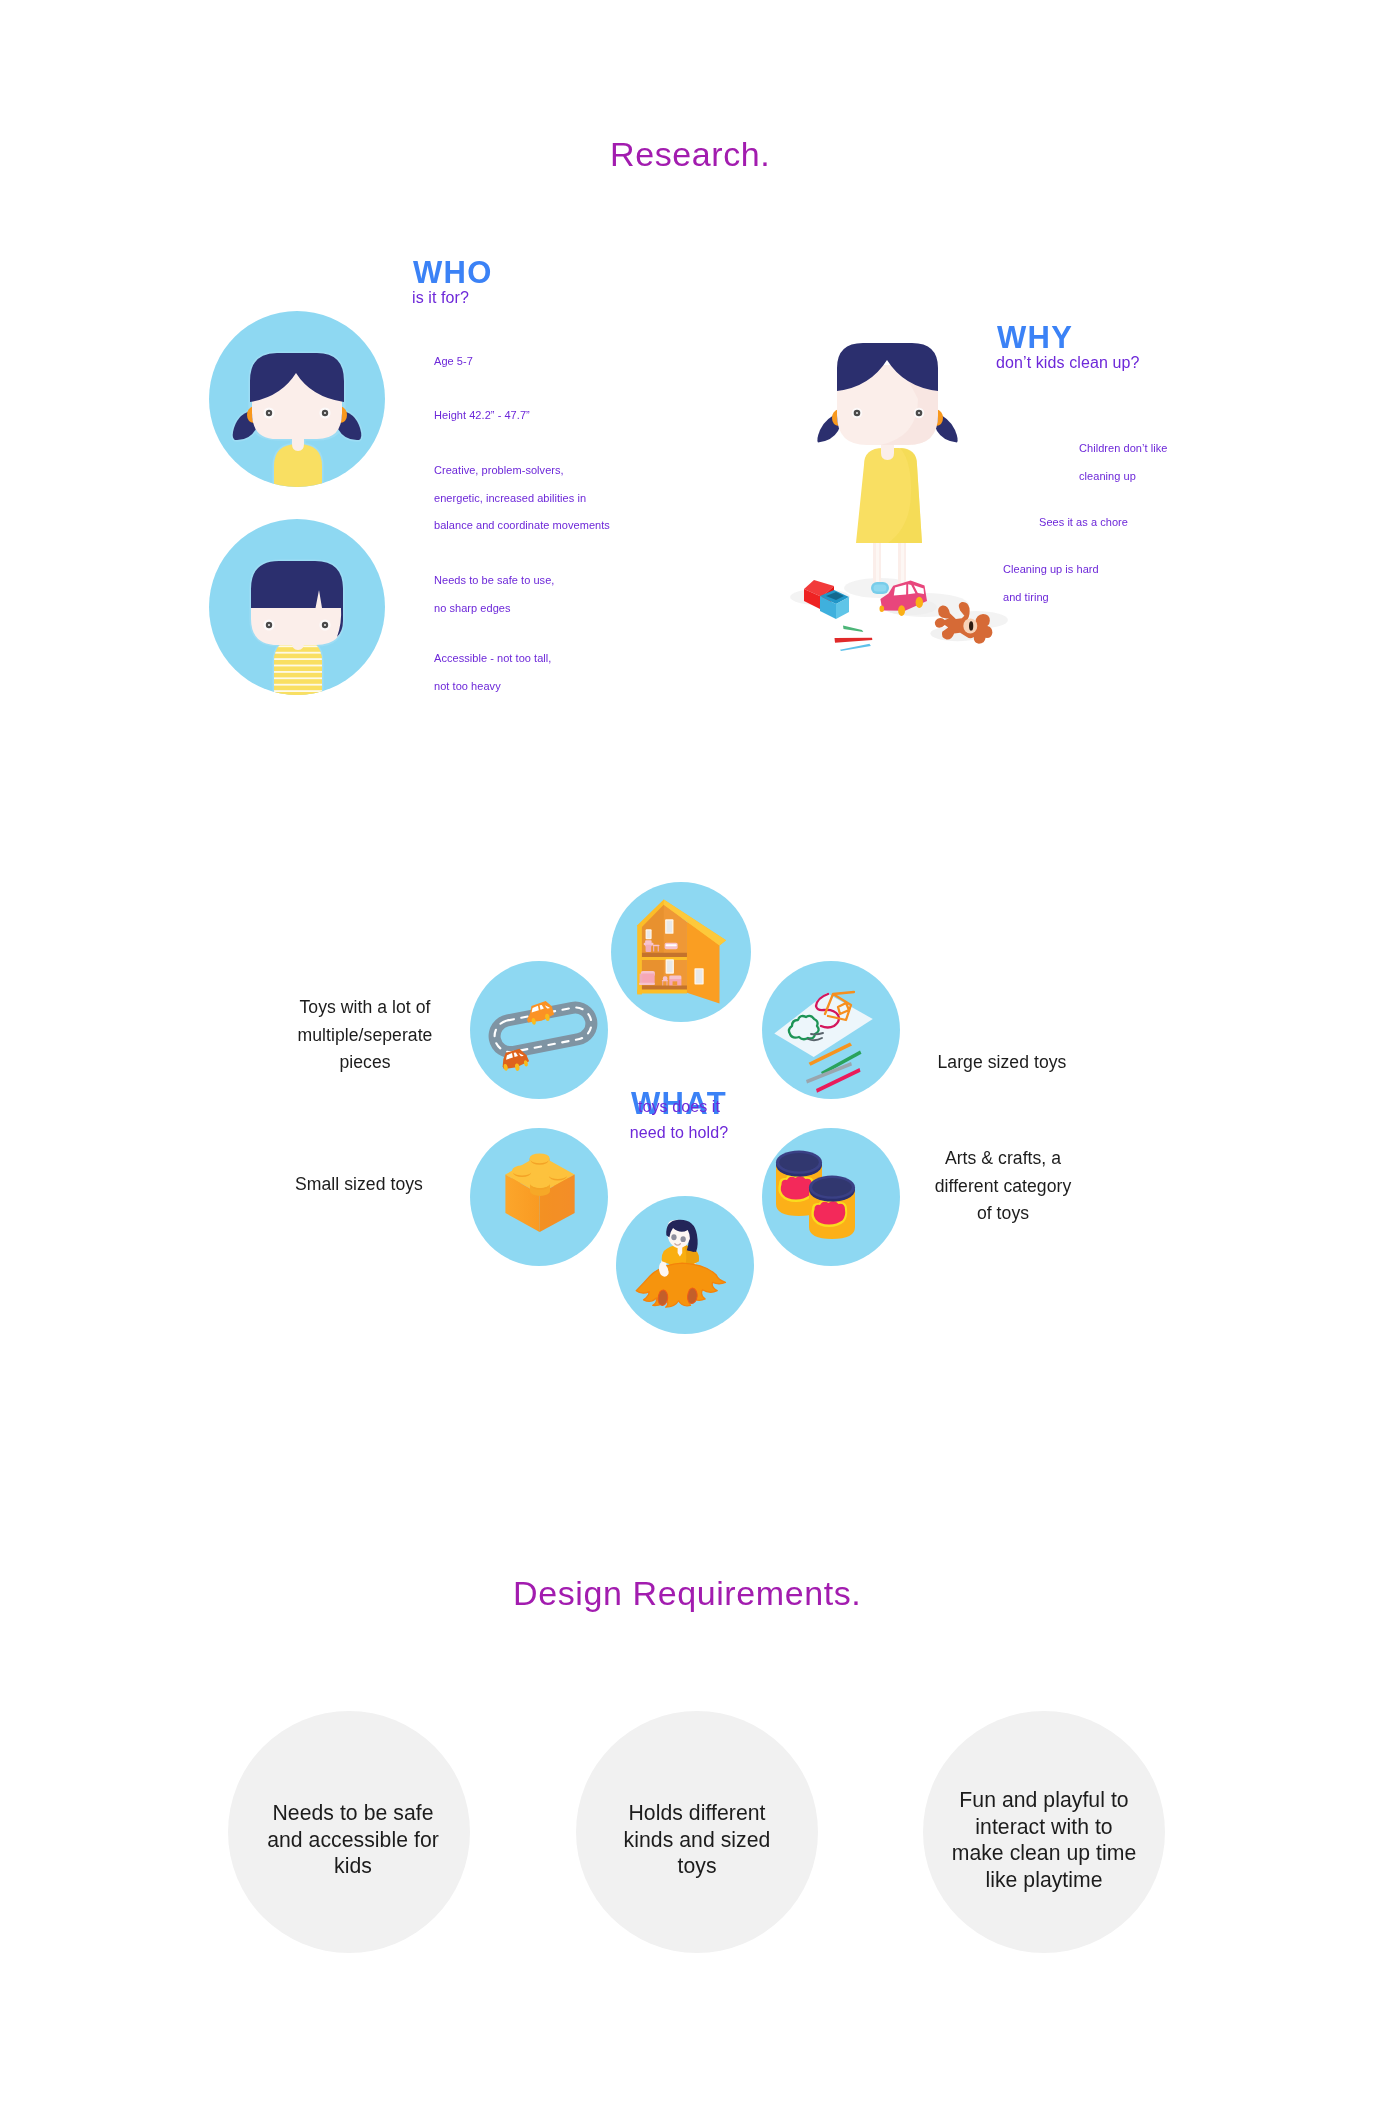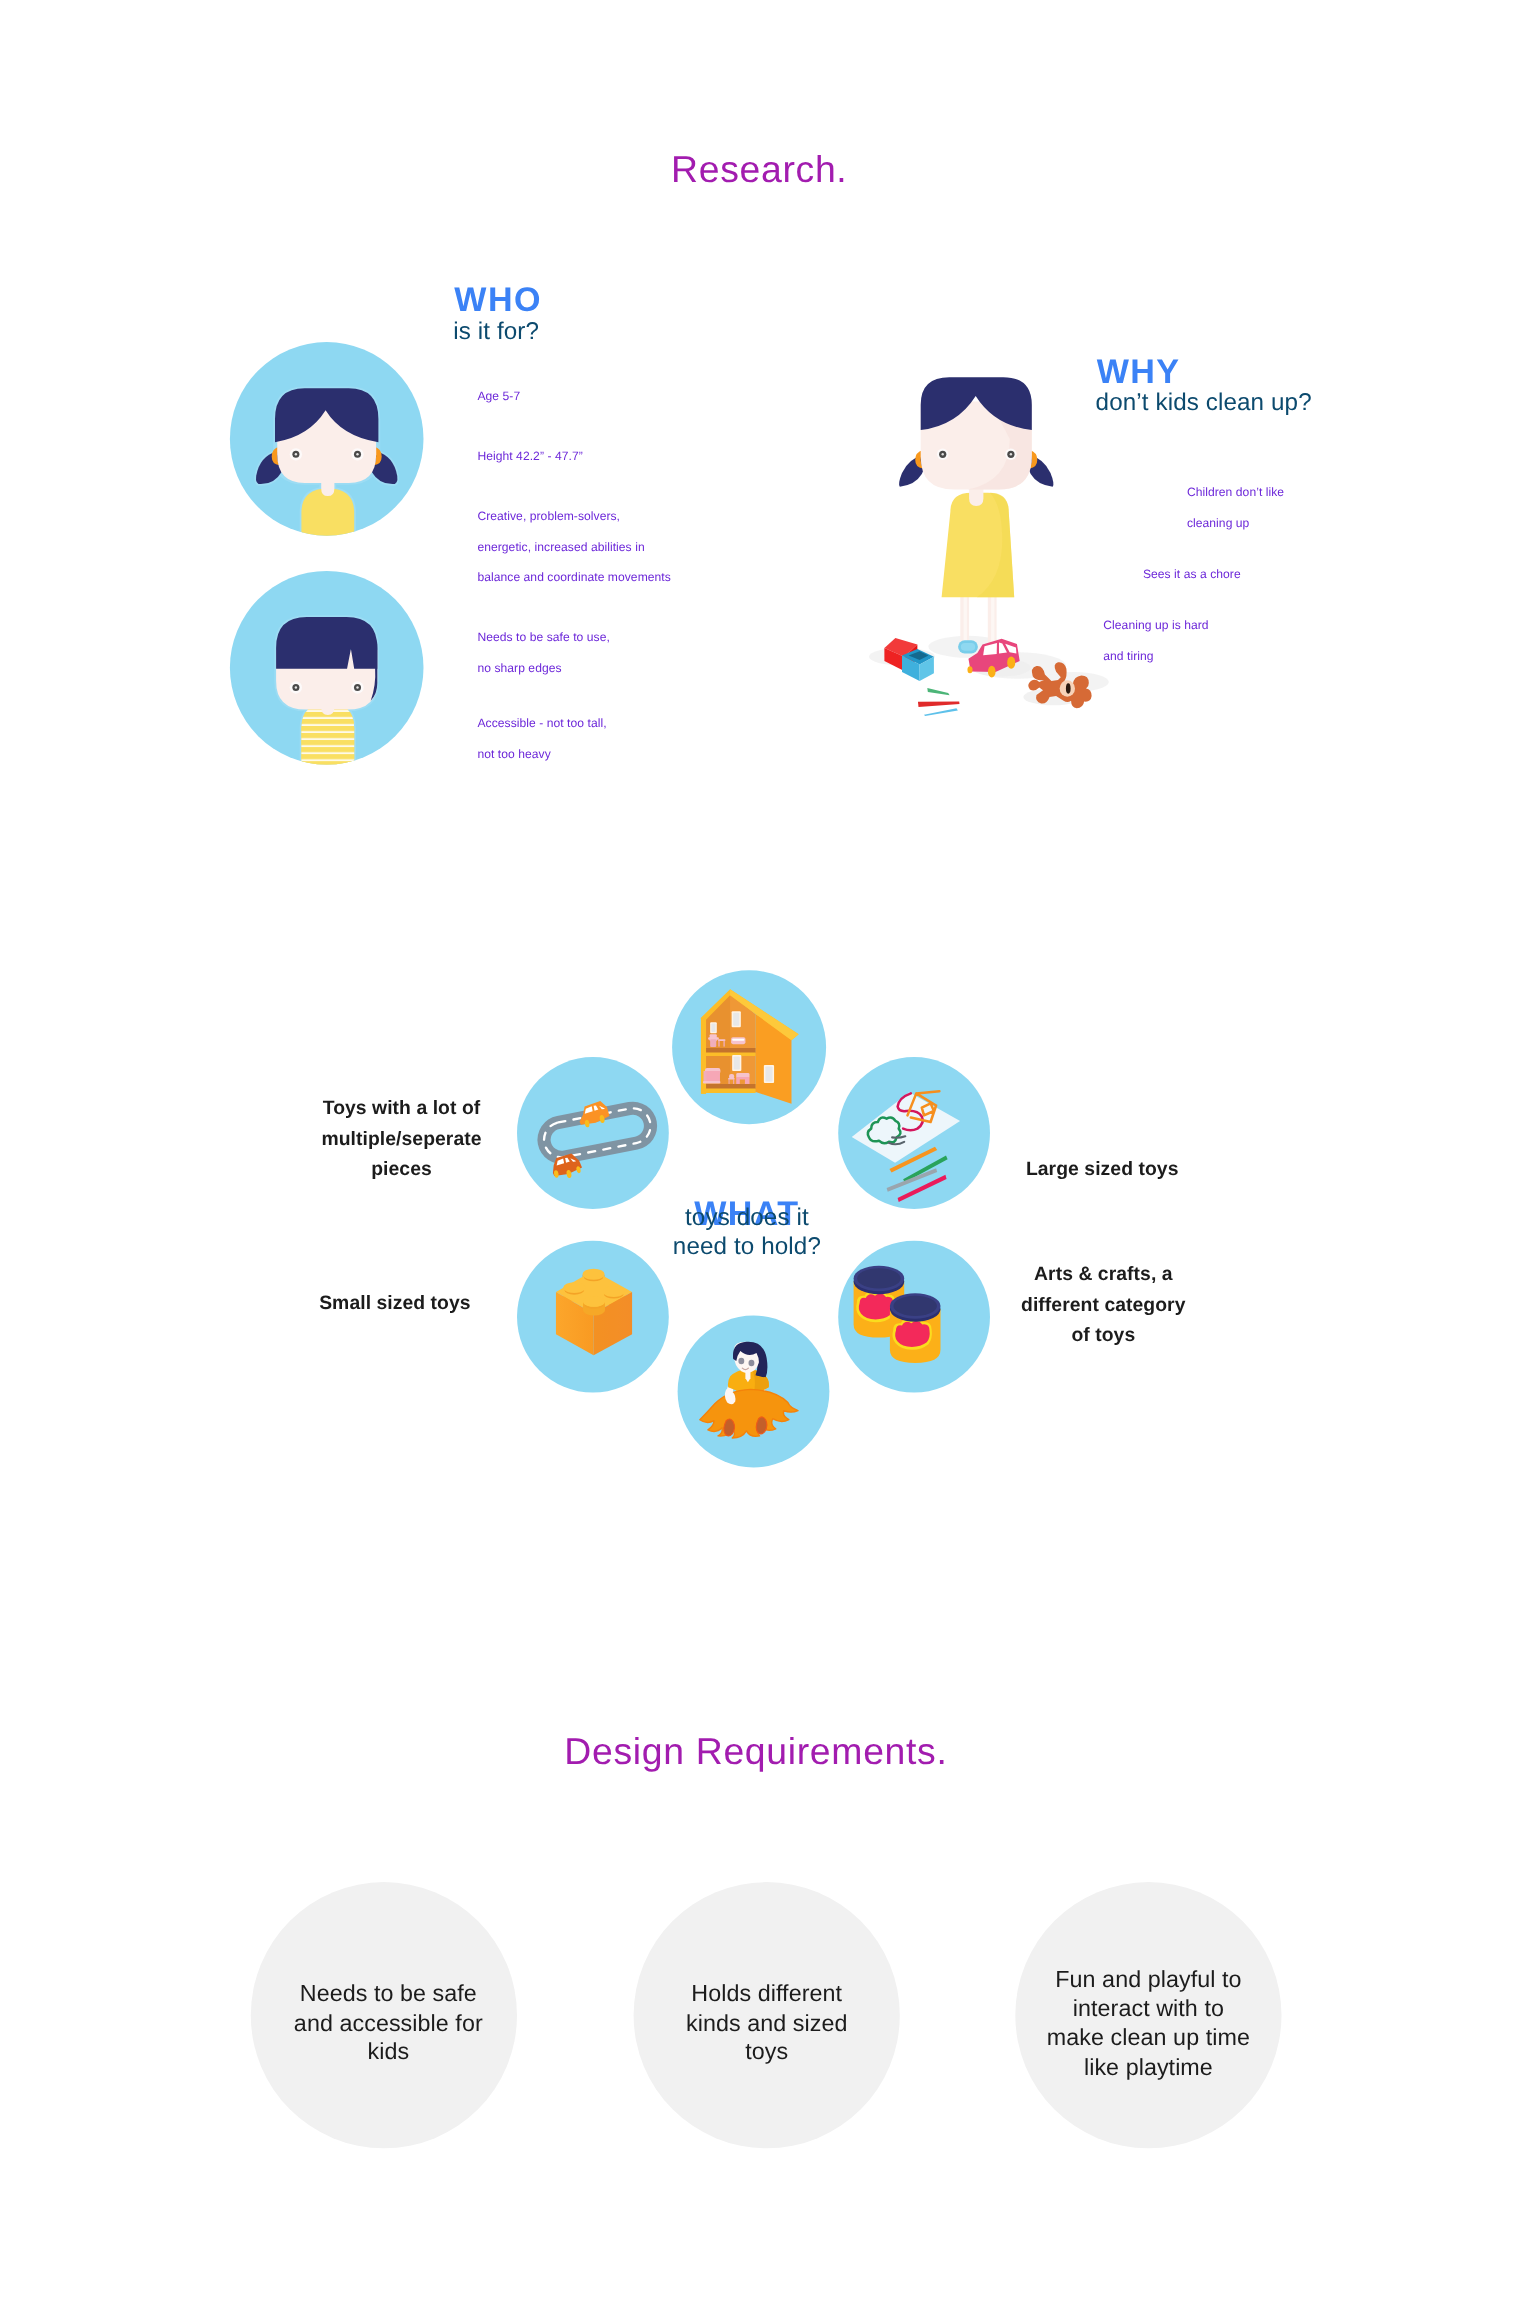--- a/index.html
+++ b/index.html
@@ -10,29 +10,29 @@
   
   .h1{
     position:absolute;font-size:34px;font-weight:400;letter-spacing:0.6px;
     color:#a21caf;white-space:nowrap;line-height:1;
   }
   .sec-head{
     position:absolute;font-size:31px;font-weight:700;letter-spacing:1.3px;
     color:#3b82f6;white-space:nowrap;line-height:1;
   }
   .sec-sub{
-    position:absolute;font-size:22px;font-weight:400;letter-spacing:0.1px;
-    color:#0c4a6e;white-space:nowrap;line-height:1;
+    position:absolute;font-size:16px;font-weight:400;letter-spacing:0.1px;
+    color:#6d28d9;white-space:nowrap;line-height:1;
   }
   .body-txt{
     position:absolute;font-size:11px;font-weight:400;letter-spacing:0.05px;
     color:#6d28d9;line-height:27.5px;white-space:pre-line;
   }
   .circ-lbl{
-    position:absolute;font-size:17.6px;font-weight:700;letter-spacing:0.05px;
+    position:absolute;font-size:17.6px;font-weight:400;letter-spacing:0.05px;
     color:#1c1c1c;line-height:27.5px;white-space:pre-line;text-align:center;
   }
   .req-txt{
     position:absolute;font-size:21.2px;font-weight:400;letter-spacing:0.05px;
     color:#1c1c1c;line-height:26.5px;white-space:pre-line;text-align:center;
   }
   .blue-circle{position:absolute;border-radius:50%;background:#8ed8f2;}
   .grey-circle{position:absolute;border-radius:50%;background:#f1f1f1;}
   svg{display:block;overflow:visible}
 </style>

